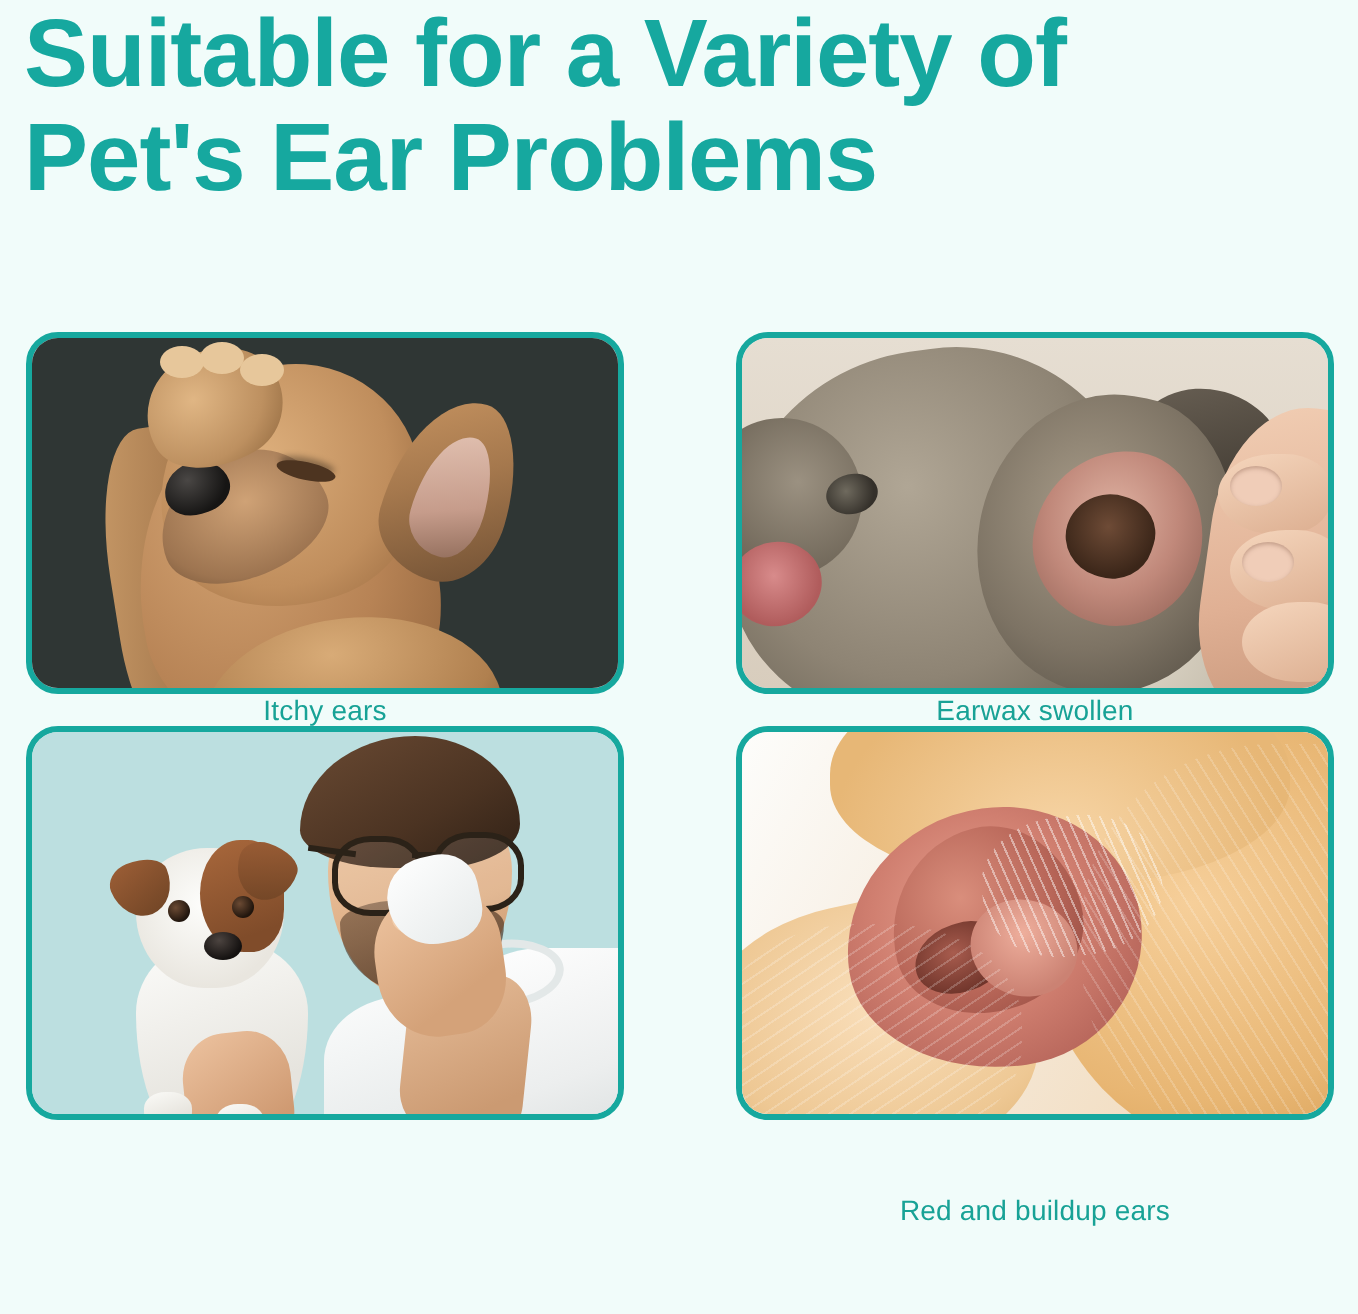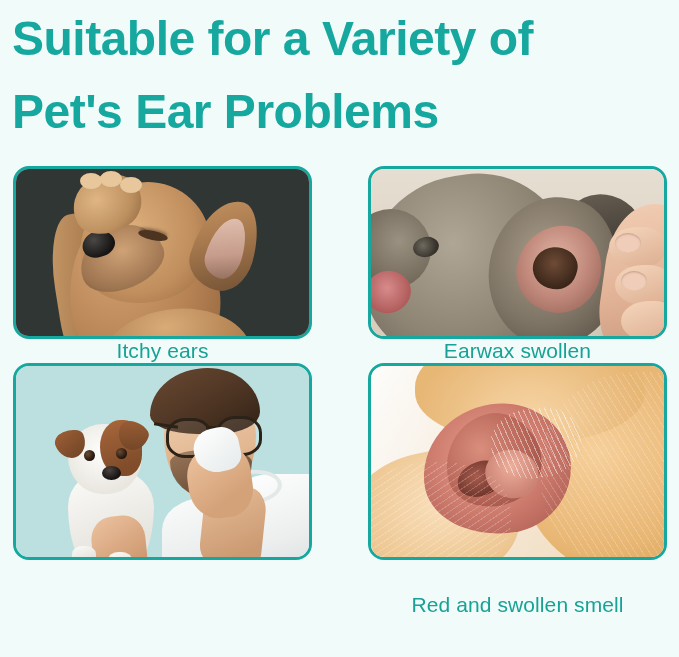--- a/index.html
+++ b/index.html
@@ -18,21 +18,21 @@
   
   .headline {
     position: absolute;
     left: 12px;
     top: 2px;
     width: 666px;
     color: #16a89f;
     font-family: "Liberation Sans", sans-serif;
     font-weight: bold;
     font-size: 48px;
-    line-height: 73px;
+    line-height: 52px;
     letter-spacing: -0.5px;
     white-space: pre-line;
   }
 
   
   .grid {
     position: absolute;
     left: 13px;
     top: 166px;
     width: 654px;
@@ -57,21 +57,21 @@
     position: relative;
     background: #dfeeee;
   }
   .caption {
     flex: 1;
     display: flex;
     align-items: center;
     justify-content: center;
     color: #18a296;
     font-family: "Liberation Sans", sans-serif;
-    font-size: 21px;
+    font-size: 14px;
     font-weight: normal;
     letter-spacing: 0.1px;
   }
 
   
   .scene {
     position: absolute;
     inset: 0;
     overflow: hidden;
   }
@@ -481,16 +481,16 @@
         <div class="sh furL"></div>
         <div class="sh earpinna"></div>
         <div class="sh earfold"></div>
         <div class="sh canal"></div>
         <div class="sh lobe"></div>
         <div class="sh hairs"></div>
         <div class="sh furtexR"></div>
         <div class="sh furtexL"></div>
       </div>
     </div>
-    <div class="caption">Red and swollen smell</div>
+    <div class="caption">Red and buildup ears</div>
   </div>
 
 </div>
 
 </body></html>

